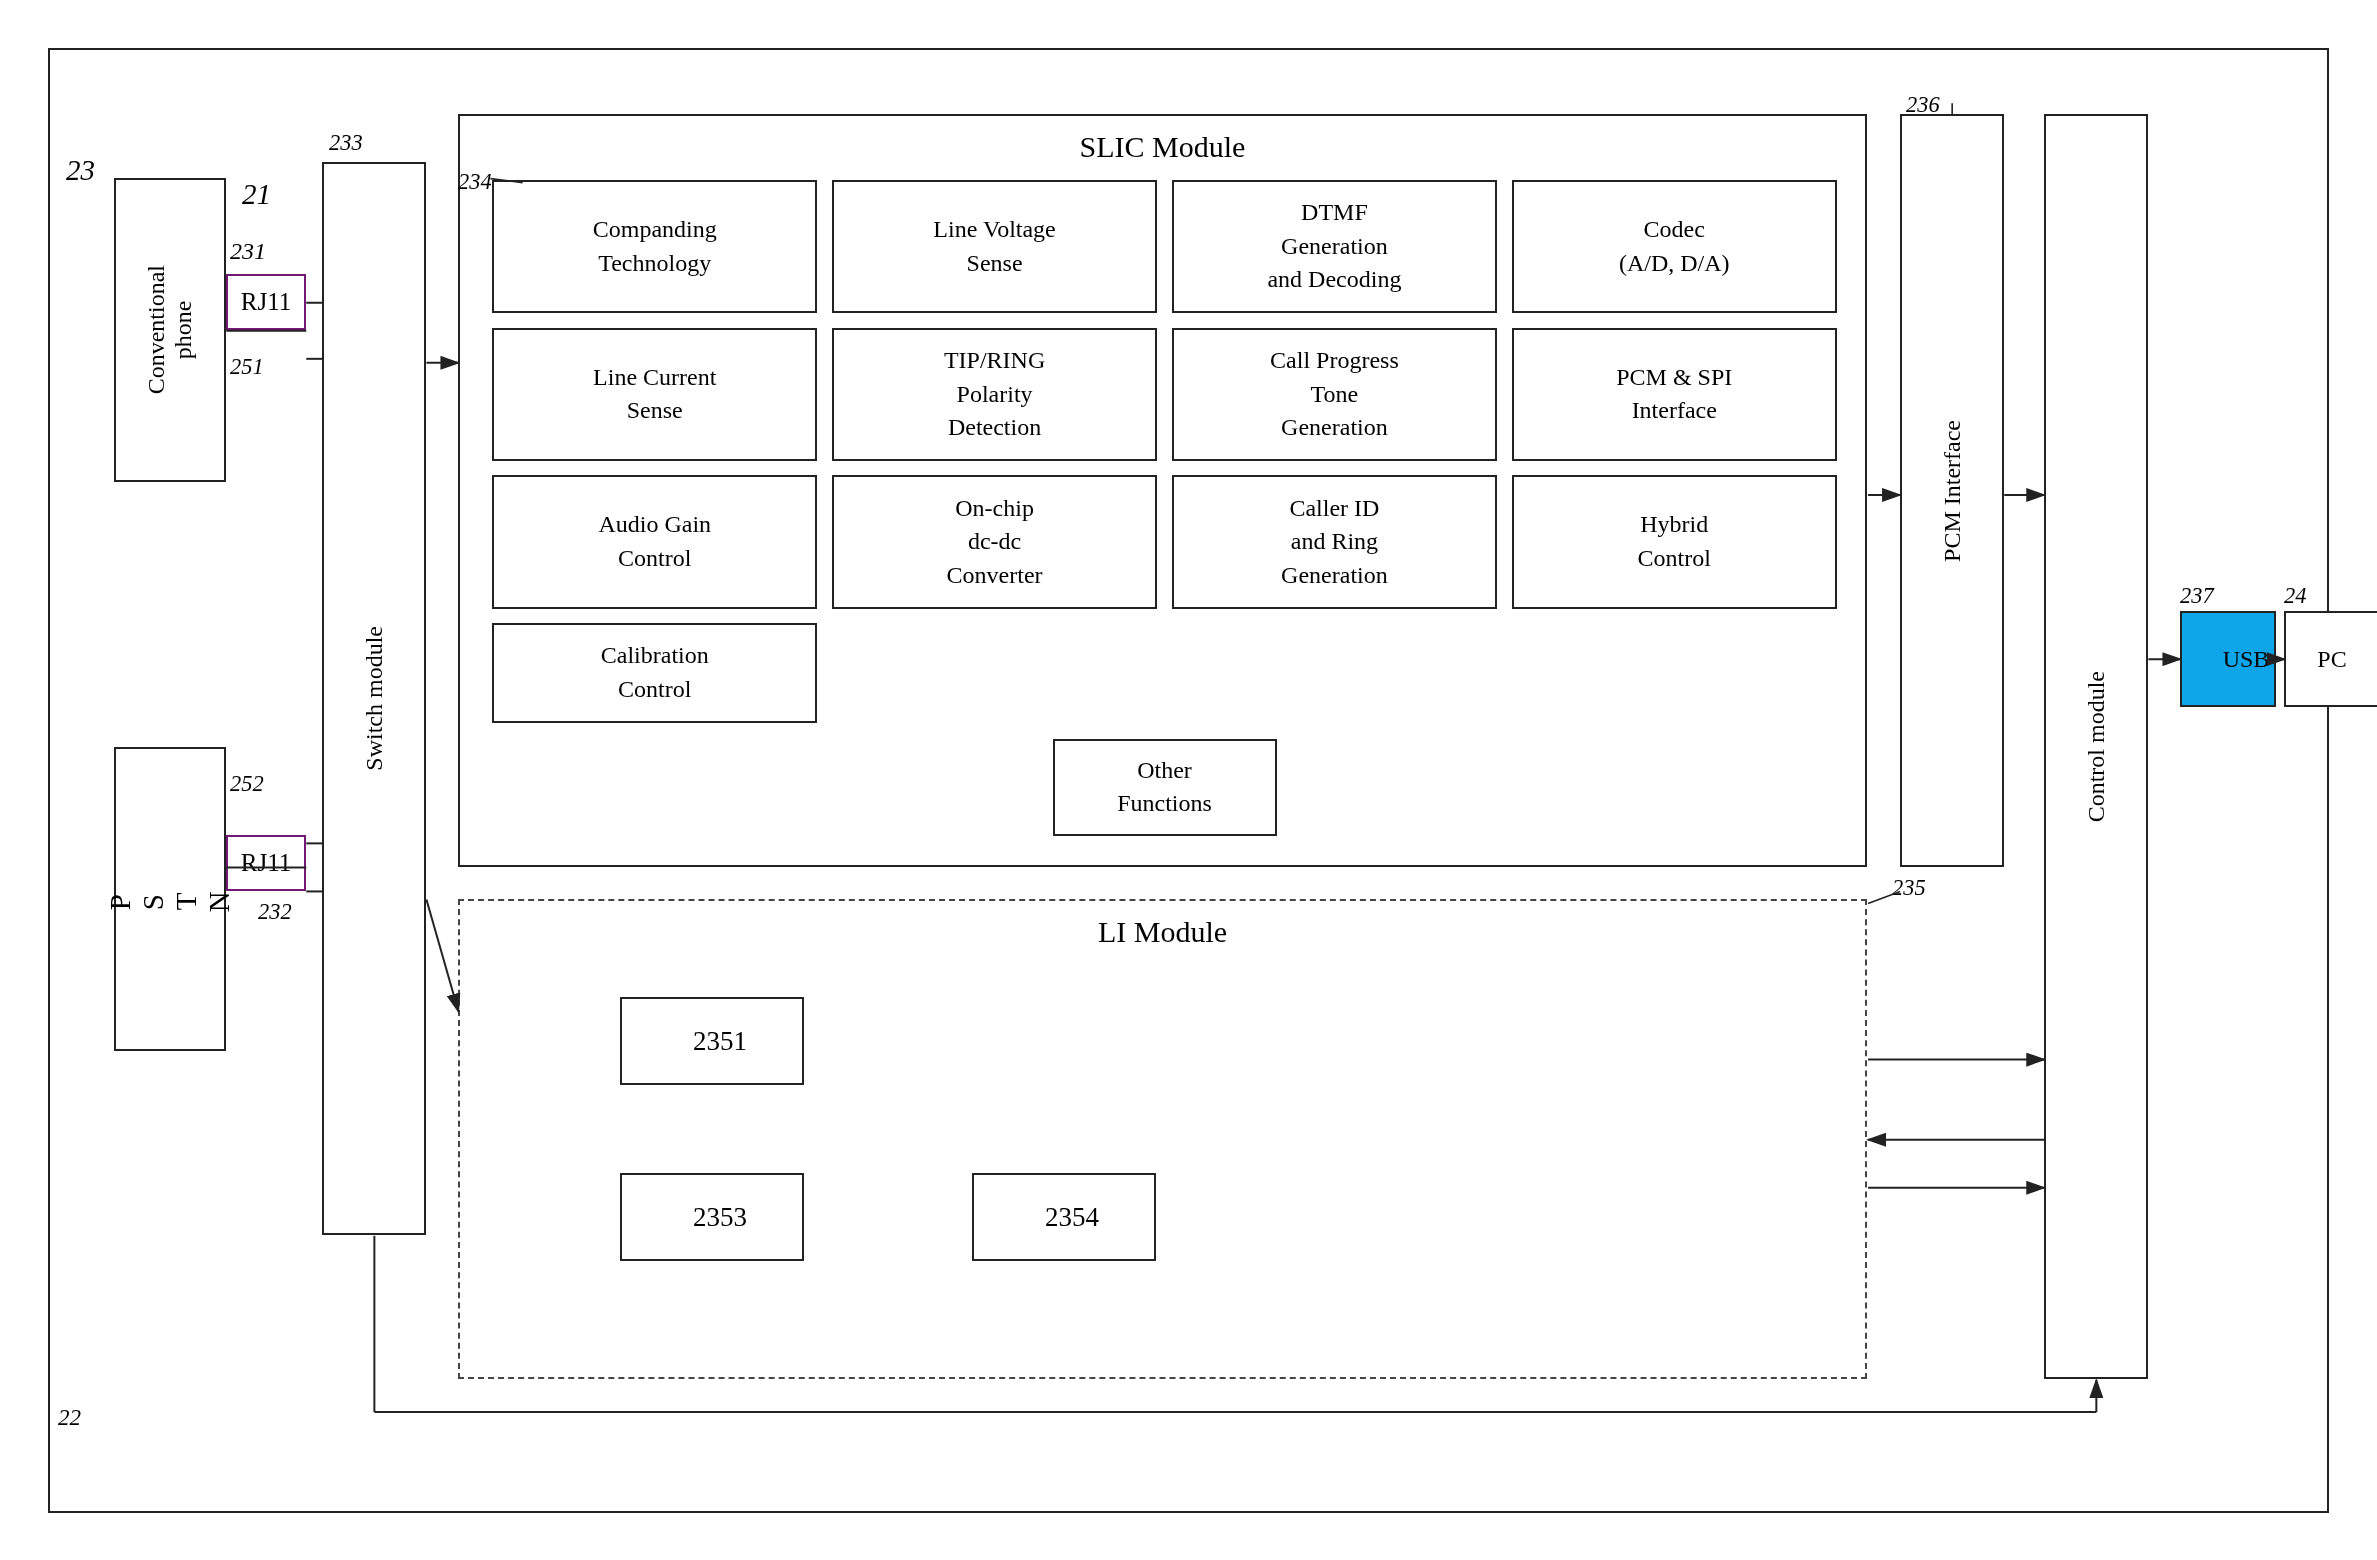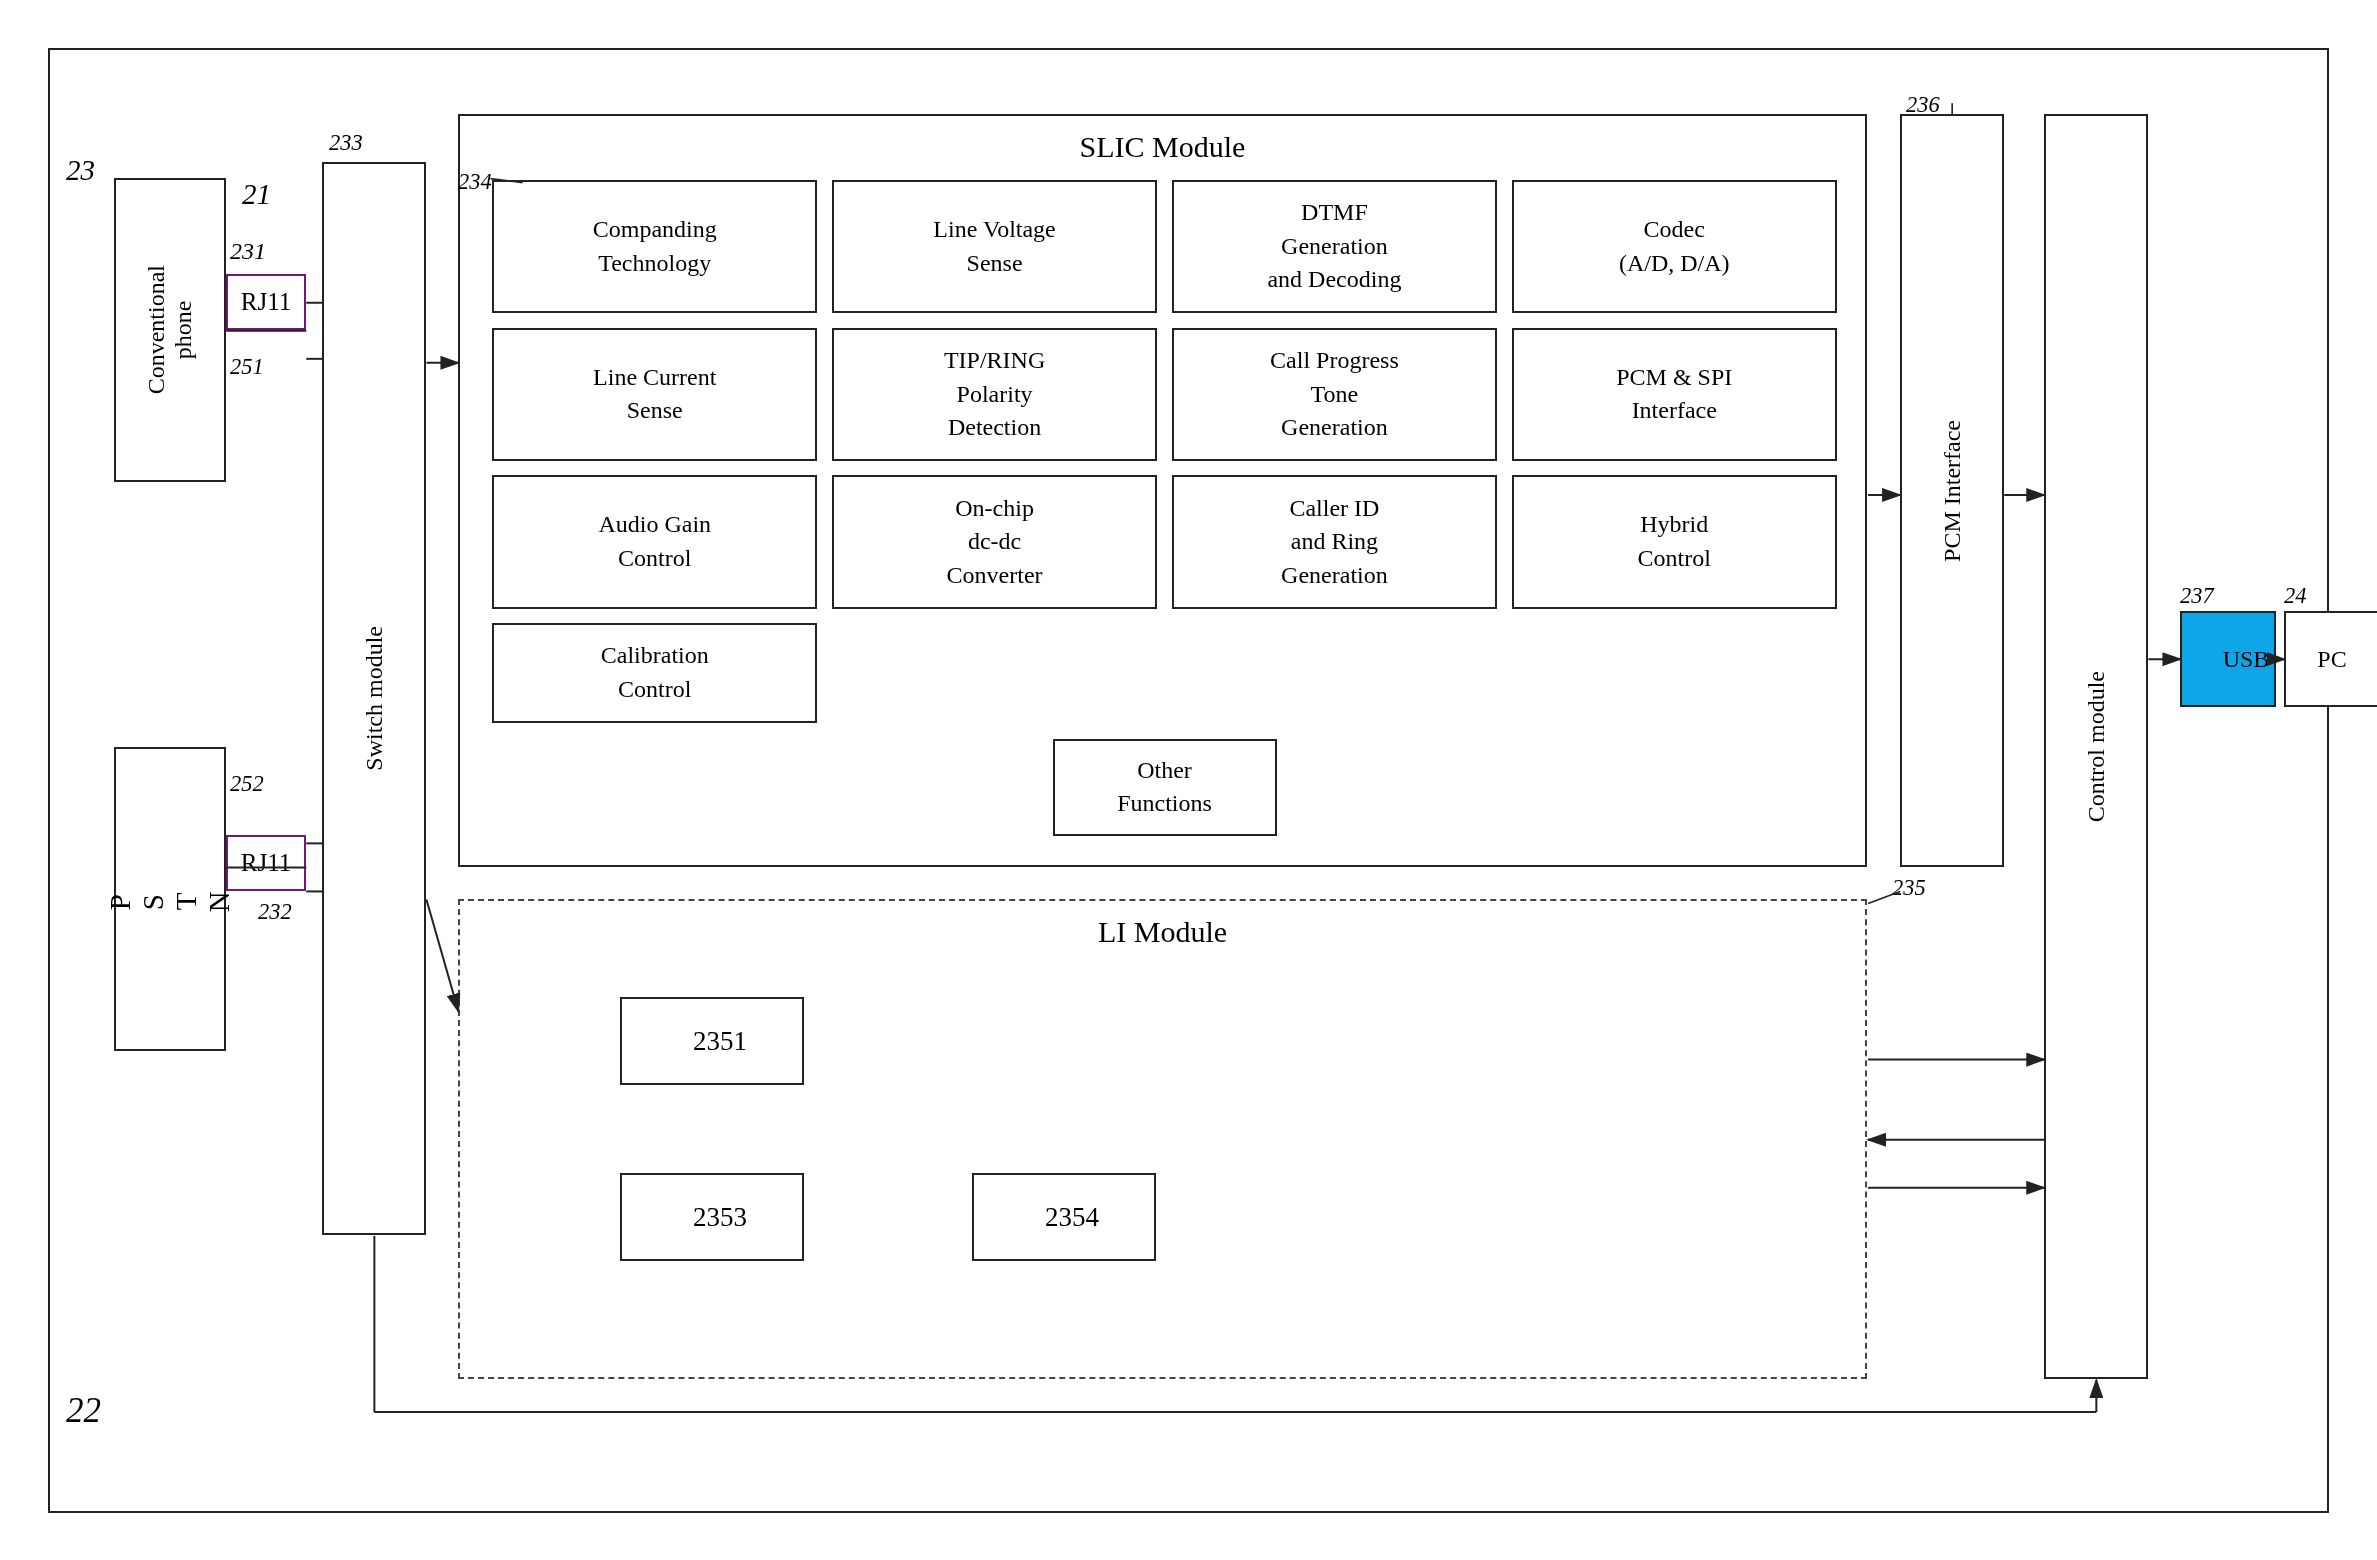--- a/index.html
+++ b/index.html
@@ -26,22 +26,22 @@
     .label-23 {
       position: absolute;
       top: 104px;
       left: 16px;
       font-size: 29px;
       font-style: italic;
     }
     .label-22 {
       position: absolute;
       bottom: 80px;
-      left: 16px;
-      font-size: 35px;
+      left: 8px;
+      font-size: 23px;
       font-style: italic;
     }
 
     
     .conv-phone-box {
       position: absolute;
       top: 128px;
       left: 64px;
       width: 112px;
       height: 304px;

